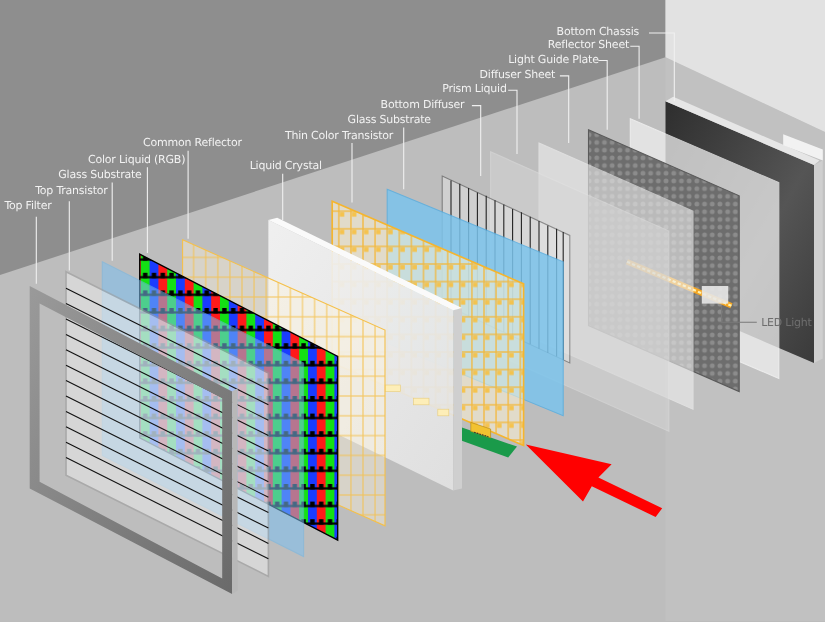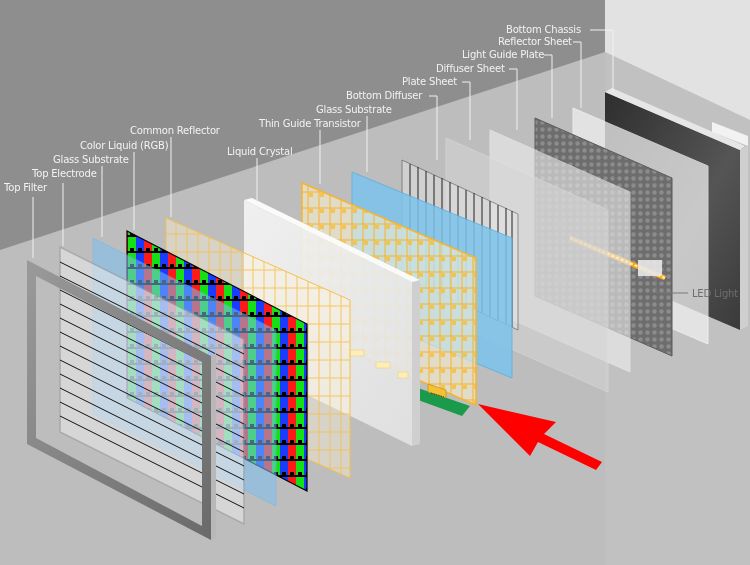--- a/index.html
+++ b/index.html
@@ -175,27 +175,27 @@
     <polyline points="590,30 613,30 613,92"></polyline>
   </g>
   <polyline points="656,278 656,293 688,293" stroke="#7a7a7a" stroke-width="1" fill="none"></polyline>
 
   <g>
     <polygon points="478,404 556,422 544,434 602,462 596,470 538,442 530,456" fill="#ff0000"></polygon>
   </g>
 </svg>
 
 <div class="lbl" style="left:4px;top:182px">Top Filter</div>
-<div class="lbl" style="left:32px;top:168px">Top Electrode</div>
+<div class="lbl" style="left:32px;top:168px">Top Transistor</div>
 <div class="lbl" style="left:53px;top:154px">Glass Substrate</div>
 <div class="lbl" style="left:80px;top:140px">Color Liquid (RGB)</div>
 <div class="lbl" style="left:130px;top:125px">Common Reflector</div>
 <div class="lbl" style="left:227px;top:146px">Liquid Crystal</div>
-<div class="lbl" style="left:259px;top:118px">Thin Guide Transistor</div>
+<div class="lbl" style="left:259px;top:118px">Thin Color Transistor</div>
 <div class="lbl" style="left:316px;top:104px">Glass Substrate</div>
 <div class="lbl" style="left:346px;top:90px">Bottom Diffuser</div>
-<div class="lbl" style="left:402px;top:76px">Plate Sheet</div>
+<div class="lbl" style="left:402px;top:76px">Prism Liquid</div>
 <div class="lbl" style="left:436px;top:63px">Diffuser Sheet</div>
 <div class="lbl" style="left:462px;top:49px">Light Guide Plate</div>
 <div class="lbl" style="left:498px;top:36px">Reflector Sheet</div>
 <div class="lbl" style="left:506px;top:24px">Bottom Chassis</div>
 <div class="lbl dark" style="left:692px;top:288px">LED Light</div>
 </div>
 
 </body></html>

